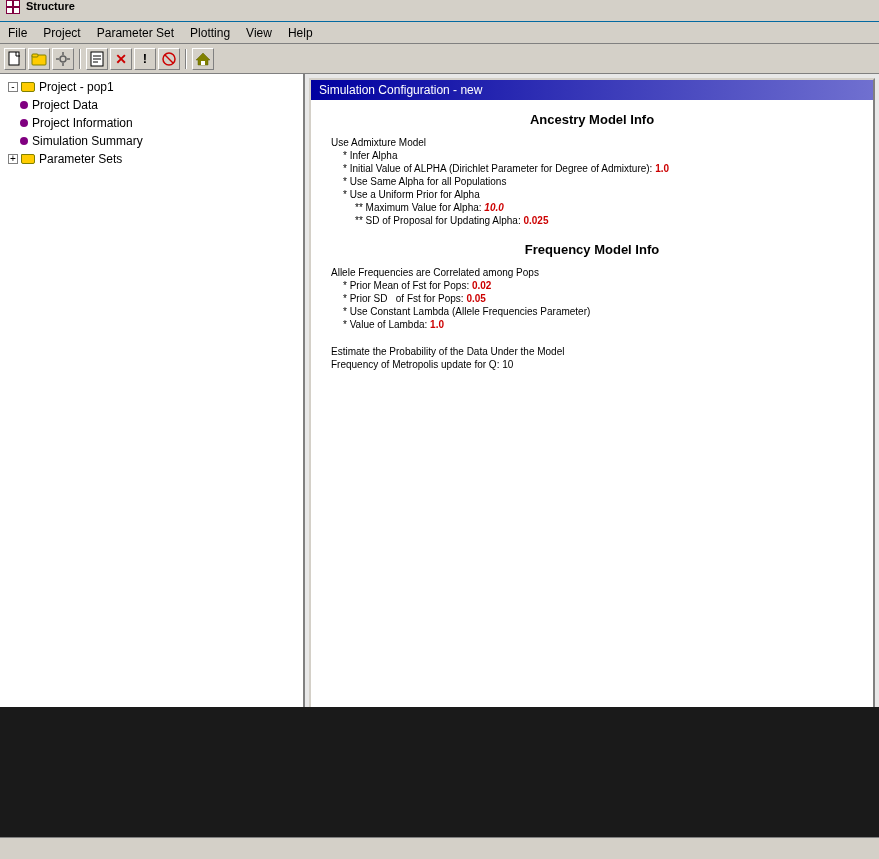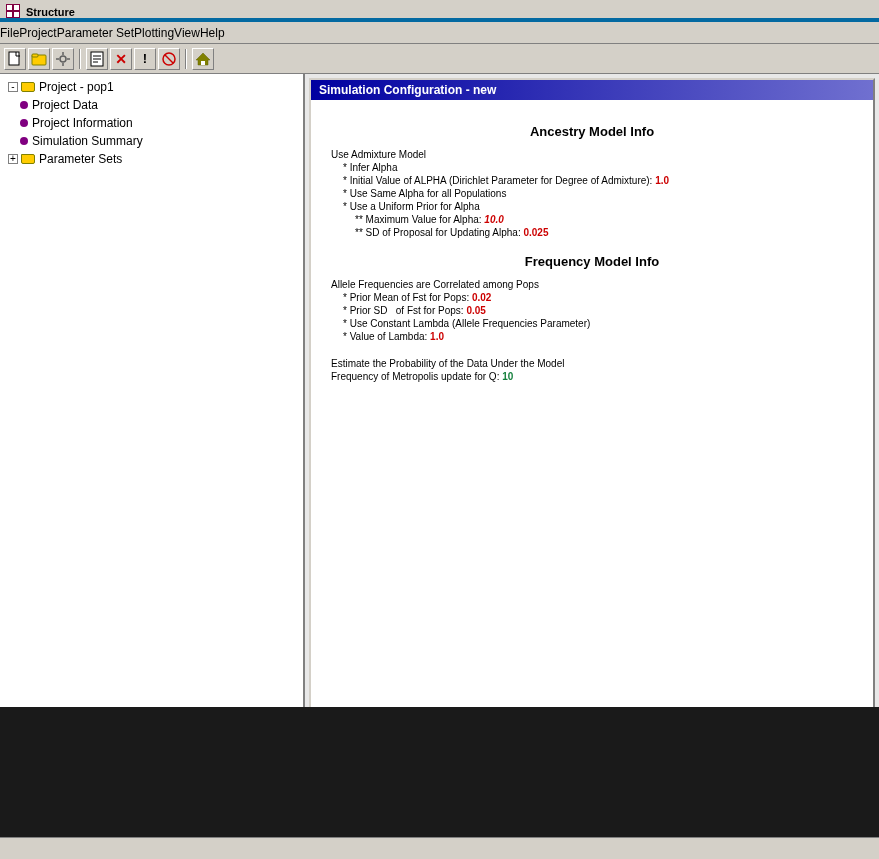--- a/index.html
+++ b/index.html
@@ -10,23 +10,23 @@
       width: 879px;
       height: 859px;
       overflow: hidden;
     }
 
     
     .title-bar {
       background: #d4d0c8;
       height: 22px;
       display: flex;
-      align-items: flex-end;
+      align-items: flex-start;
       padding: 0 6px;
-      border-bottom: 4px solid #0369a1;
+      border-bottom: 1px solid #0369a1;
     }
     .title-bar-icon {
       width: 14px;
       height: 14px;
       margin-right: 6px;
       background: #800040;
       display: flex;
       align-items: center;
       justify-content: center;
     }
@@ -38,21 +38,21 @@
 
     
     .menu-bar {
       background: #d4d0c8;
       height: 22px;
       display: flex;
       align-items: center;
       border-bottom: 1px solid #808080;
     }
     .menu-item {
-      padding: 2px 0;
+      padding: 2px 8px;
       font-size: 12px;
       cursor: pointer;
       color: #000;
     }
 
     
     .toolbar {
       background: #d4d0c8;
       height: 30px;
       display: flex;
@@ -136,26 +136,26 @@
       border: 2px solid #808080;
       border-top-color: #d4d0c8;
       border-left-color: #d4d0c8;
       height: calc(100% - 8px);
     }
     .config-title-bar {
       background: linear-gradient(to right, #0000a0, #7070d0);
       color: #fff;
       padding: 3px 8px;
       font-size: 12px;
-      font-weight: bold;
+      font-weight: normal;
       display: flex;
       align-items: center;
     }
     .config-content {
-      padding: 16px 20px;
+      padding: 4px 20px;
       font-size: 12px;
       color: #000;
       overflow: auto;
       height: calc(100% - 24px);
     }
 
     .section-header {
       text-align: center;
       font-weight: bold;
       font-size: 13px;
@@ -371,21 +371,21 @@
           <span>* Value of Lambda:&nbsp;</span><span style="color:#cc0000; font-weight:bold;">1.0</span>
         </div>
 
         <div class="section-spacer"></div>
 
 
         <div class="config-line">
           <span>Estimate the Probability of the Data Under the Model</span>
         </div>
         <div class="config-line">
-          <span>Frequency of Metropolis update for Q:&nbsp;</span><span style="color:#15803d; font-weight:bold;">10</span>
+          <span>Frequency of Metropolis update for Q:&nbsp;</span><span style="color:#000000; font-weight:normal;">10</span>
         </div>
 
       </div>
     </div>
   </div>
 </div>
 
 <div class="bottom-black"></div>
 
 <div class="status-bar">

